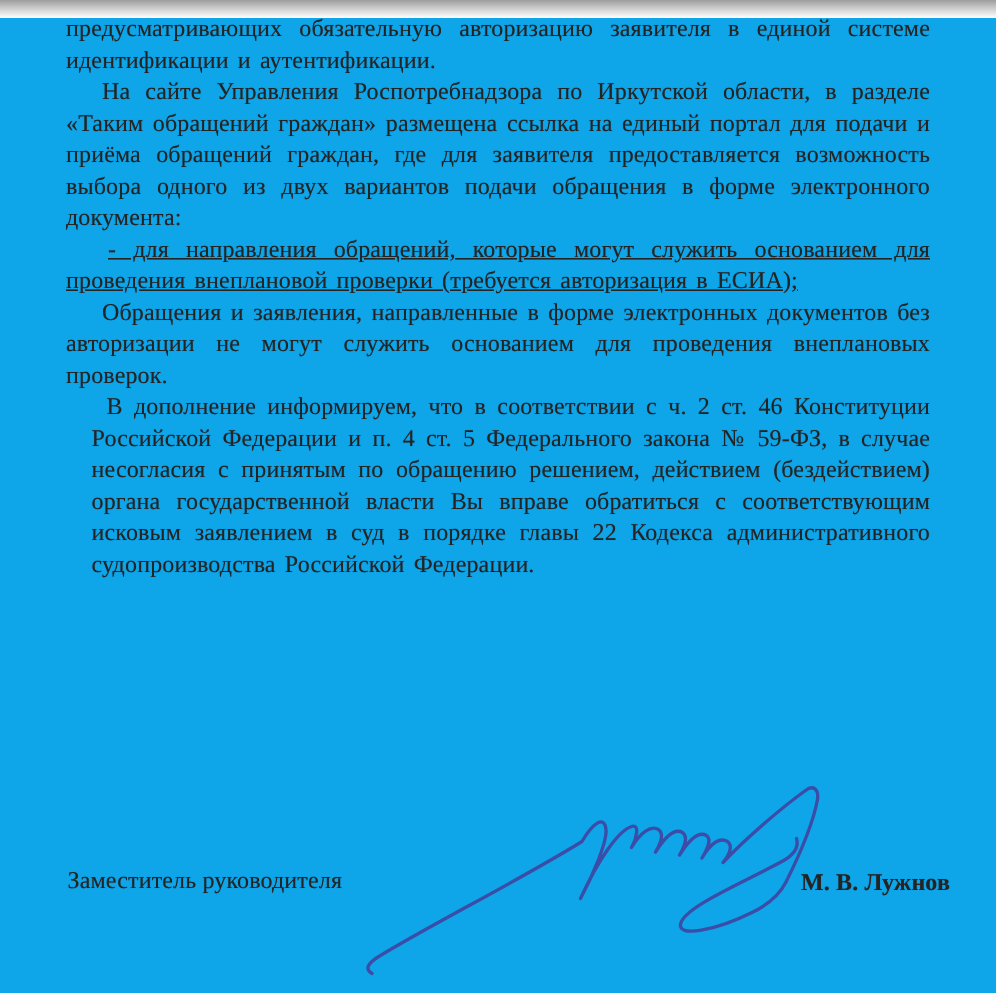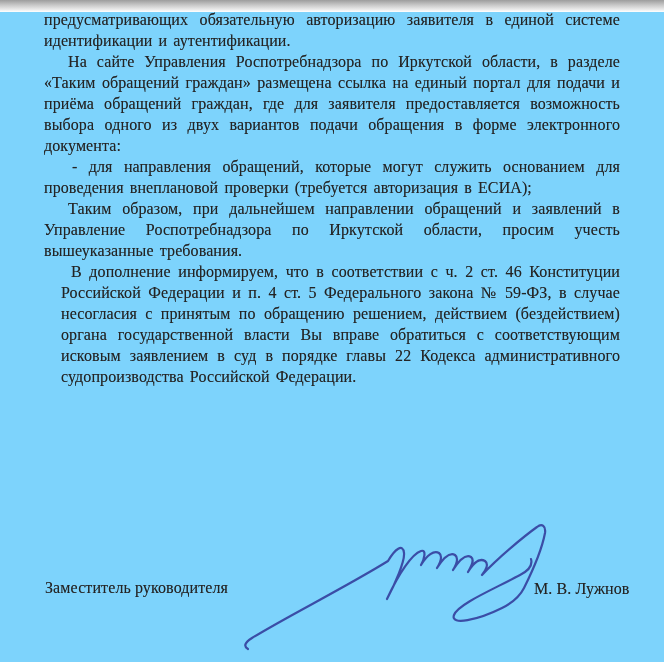--- a/index.html
+++ b/index.html
@@ -4,21 +4,21 @@
 <style>
   html, body {
     margin: 0;
     padding: 0;
     background: #ffffff;
   }
   .scan-page {
     position: relative;
     width: 664px;
     height: 662px;
-    background: #7dd3fc;
+    background: #0ea5e9;
     overflow: hidden;
     font-family: "Liberation Serif", "DejaVu Serif", serif;
     color: #242424;
   }
   .scan-edge-top {
     position: absolute;
     top: 0; left: 0;
     width: 100%;
     height: 12px;
     background: linear-gradient(to bottom, #9d9d9d 0%, #c6c6c6 40%, #ffffff 100%);
@@ -33,21 +33,21 @@
     margin: 0;
     font-size: 16px;
     line-height: 21px;
     text-align: justify;
     text-indent: 24px;
     word-spacing: 2px;
     letter-spacing: 0.1px;
     text-shadow: 0 0 0.5px rgba(40,40,40,0.45);
   }
   .para.flush   { text-indent: 0; }
-  .para.bullet  { text-indent: 28px; }
+  .para.bullet  { text-indent: 28px; text-decoration: underline; }
   .para.small-indent { text-indent: 10px; margin-left: 17px; }
   .signature-block {
     position: absolute;
     left: 0; top: 0;
     width: 664px; height: 662px;
     pointer-events: none;
   }
   .signatory-role {
     position: absolute;
     left: 45px;
@@ -60,41 +60,42 @@
   }
   .signatory-name {
     position: absolute;
     left: 534px;
     top: 578px;
     font-size: 16px;
     line-height: 21px;
     letter-spacing: 0.1px;
     text-shadow: 0 0 0.5px rgba(40,40,40,0.45);
     white-space: nowrap;
+    font-weight: bold;
   }
   .signature-svg {
     position: absolute;
     left: 228px;
     top: 503px;
     width: 350px;
     height: 158px;
   }
 </style>
 </head>
 <body>
 
 <div class="scan-page">
 
   <div class="scan-edge-top"></div>
 
   <div class="doc-body">
     <p class="para flush">предусматривающих обязательную авторизацию заявителя в единой системе идентификации и аутентификации.</p>
     <p class="para">На сайте Управления Роспотребнадзора по Иркутской области, в разделе «Таким обращений граждан» размещена ссылка на единый портал для подачи и приёма обращений граждан, где для заявителя предоставляется возможность выбора одного из двух вариантов подачи обращения в форме электронного документа:</p>
     <p class="para bullet">- для направления обращений, которые могут служить основанием для проведения внеплановой проверки (требуется авторизация в ЕСИА);</p>
-    <p class="para">Таким образом, при дальнейшем направлении обращений и заявлений в Управление Роспотребнадзора по Иркутской области, просим учесть вышеуказанные требования.</p>
+    <p class="para">Обращения и заявления, направленные в форме электронных документов без авторизации  не могут служить основанием для проведения внеплановых проверок.</p>
     <p class="para small-indent">В дополнение информируем, что в соответствии с ч. 2 ст. 46 Конституции Российской Федерации и п. 4 ст. 5 Федерального закона № 59-ФЗ, в случае несогласия с принятым по обращению решением, действием (бездействием) органа государственной власти Вы вправе обратиться с соответствующим исковым заявлением в суд в порядке главы 22 Кодекса административного судопроизводства Российской Федерации.</p>
   </div>
 
   <div class="signature-block">
     <span class="signatory-role">Заместитель руководителя</span>
 
     <svg class="signature-svg" viewBox="0 0 350 158" xmlns="http://www.w3.org/2000/svg">
       <path d="M 20 146
                q -7 -4 4 -11
                C 58 114 118 84 160 58

